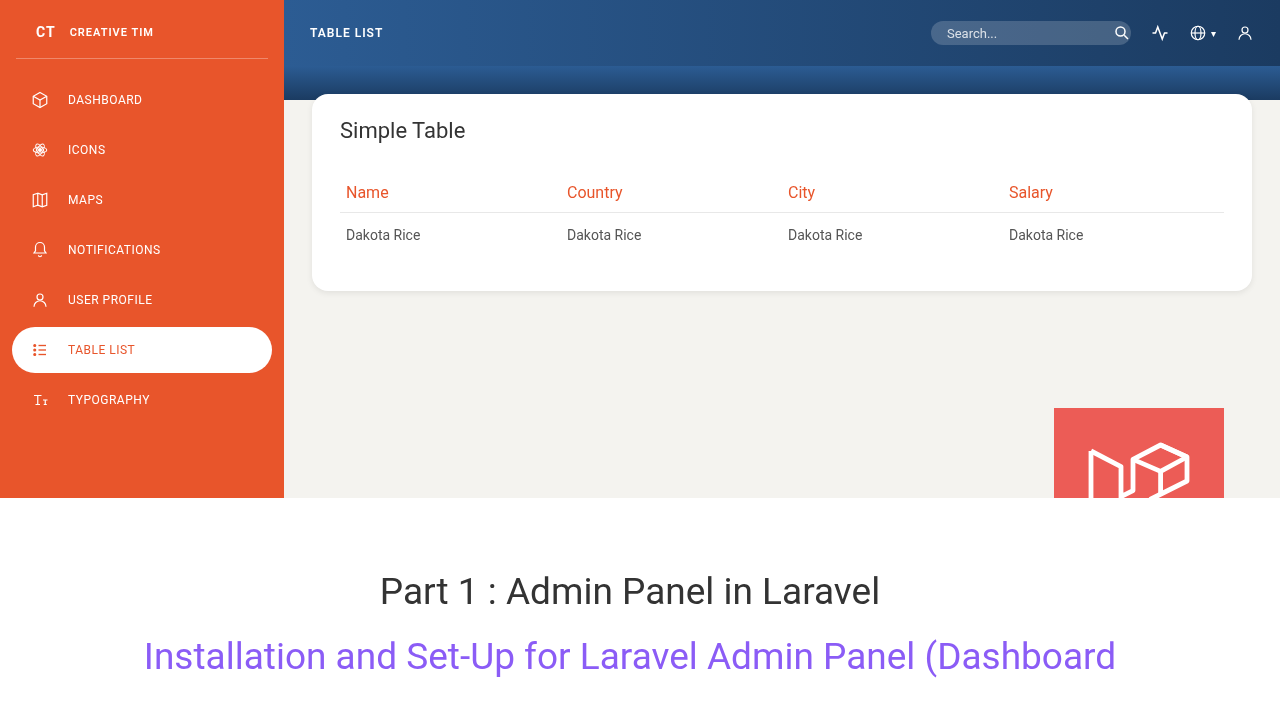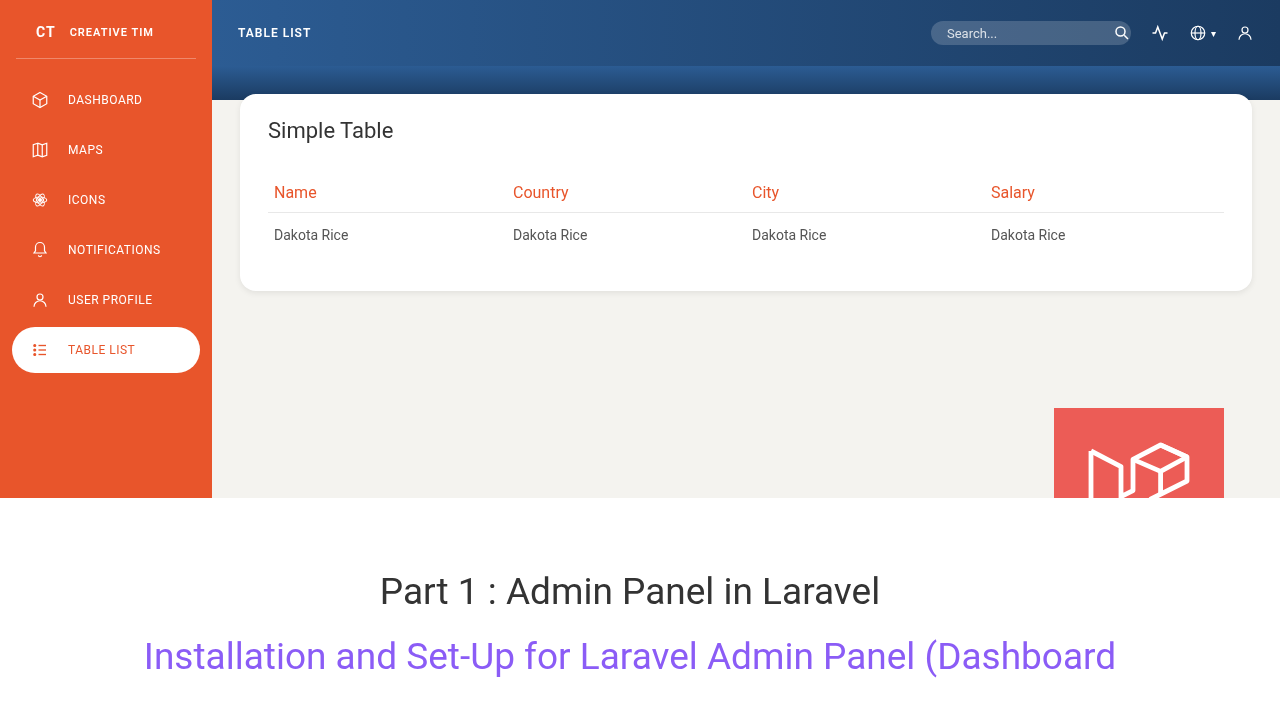--- a/index.html
+++ b/index.html
@@ -1,21 +1,21 @@
 <!DOCTYPE html>
 <html><head>
 <meta charset="utf-8">
 <style>
 * { margin: 0; padding: 0; box-sizing: border-box; font-family: -apple-system, BlinkMacSystemFont, 'Segoe UI', Roboto, sans-serif; }
 body { width: 1280px; height: 720px; overflow: hidden; background: #fff; }
 
 .app { display: flex; height: 498px; }
 
 .sidebar {
-  width: 212px;
+  width: 284px;
   background: linear-gradient(180deg, #e8552b 0%, #e8552b 100%);
   color: #fff;
   padding: 16px 0;
   flex-shrink: 0;
 }
 .sidebar-brand {
   display: flex; align-items: center; gap: 14px;
   padding: 8px 20px 18px 20px;
   border-bottom: 1px solid rgba(255,255,255,0.3);
   margin: 0 16px 18px;
@@ -118,39 +118,39 @@
             <path d="M12 2 L21 7 L21 17 L12 22 L3 17 L3 7 Z"></path>
             <path d="M3 7 L12 12 L21 7"></path>
             <path d="M12 12 L12 22"></path>
           </svg>
       </span>
       <span>DASHBOARD</span>
     </div>
 
     <div class="sidebar-item">
       <span class="ic">
-        <svg viewBox="0 0 24 24" fill="none" stroke="currentColor" stroke-width="1.6">
-            <path d="M9 3 L3 5 L3 21 L9 19 L15 21 L21 19 L21 3 L15 5 L9 3 Z"></path>
-            <path d="M9 3 L9 19"></path>
-            <path d="M15 5 L15 21"></path>
-          </svg>
-      </span>
-      <span>MAPS</span>
-    </div>
-
-    <div class="sidebar-item">
-      <span class="ic">
         <svg viewBox="0 0 24 24" fill="none" stroke="currentColor" stroke-width="1.4">
             <circle cx="12" cy="12" r="2" fill="currentColor"></circle>
             <ellipse cx="12" cy="12" rx="9" ry="4"></ellipse>
             <ellipse cx="12" cy="12" rx="9" ry="4" transform="rotate(60 12 12)"></ellipse>
             <ellipse cx="12" cy="12" rx="9" ry="4" transform="rotate(120 12 12)"></ellipse>
           </svg>
       </span>
       <span>ICONS</span>
+    </div>
+
+    <div class="sidebar-item">
+      <span class="ic">
+        <svg viewBox="0 0 24 24" fill="none" stroke="currentColor" stroke-width="1.6">
+            <path d="M9 3 L3 5 L3 21 L9 19 L15 21 L21 19 L21 3 L15 5 L9 3 Z"></path>
+            <path d="M9 3 L9 19"></path>
+            <path d="M15 5 L15 21"></path>
+          </svg>
+      </span>
+      <span>MAPS</span>
     </div>
 
     <div class="sidebar-item">
       <span class="ic">
         <svg viewBox="0 0 24 24" fill="none" stroke="currentColor" stroke-width="1.6">
             <path d="M6 8 a6 6 0 0 1 12 0 v5 l2 3 H4 l2-3 Z"></path>
             <path d="M10 19 a2 2 0 0 0 4 0"></path>
           </svg>
       </span>
       <span>NOTIFICATIONS</span>
@@ -173,20 +173,29 @@
             <circle cx="5" cy="12" r="1.2" fill="currentColor"></circle>
             <circle cx="5" cy="18" r="1.2" fill="currentColor"></circle>
             <line x1="10" y1="6" x2="20" y2="6"></line>
             <line x1="10" y1="12" x2="20" y2="12"></line>
             <line x1="10" y1="18" x2="20" y2="18"></line>
           </svg>
       </span>
       <span>TABLE LIST</span>
     </div>
 
+    <div class="sidebar-item">
+      <span class="ic">
+        <svg viewBox="0 0 24 24" fill="none" stroke="currentColor" stroke-width="1.6">
+            <path d="M4 6 h10 M9 6 v12 M6 18 h6"></path>
+            <path d="M16 12 h6 M19 12 v6 M17 18 h4"></path>
+          </svg>
+      </span>
+      <span>TYPOGRAPHY</span>
+    </div>
   </aside>
 
   <main class="main">
     <div class="topbar">
       <div class="topbar-title">TABLE LIST</div>
       <div class="topbar-right">
         <div class="search-box">
           <input type="text" placeholder="Search..." style="">
           <span class="top-icon">
             <svg viewBox="0 0 24 24" fill="none" stroke="#fff" stroke-width="2">

